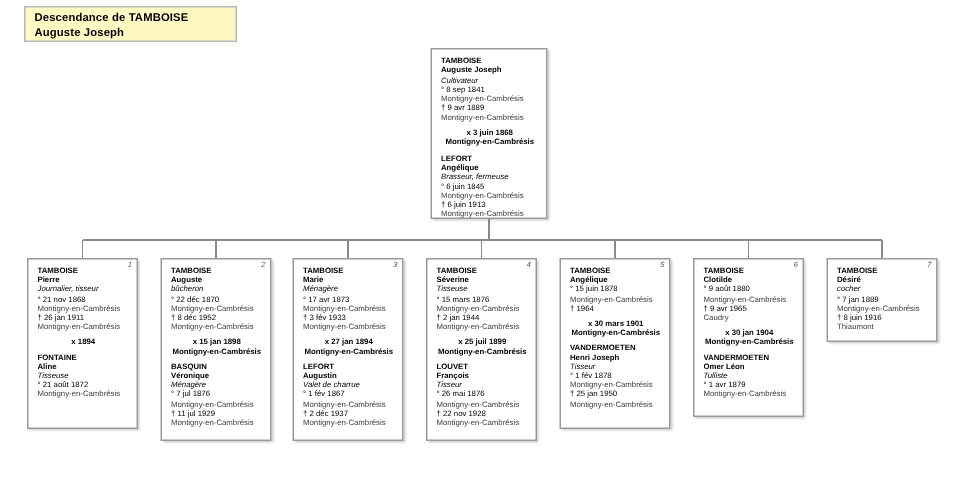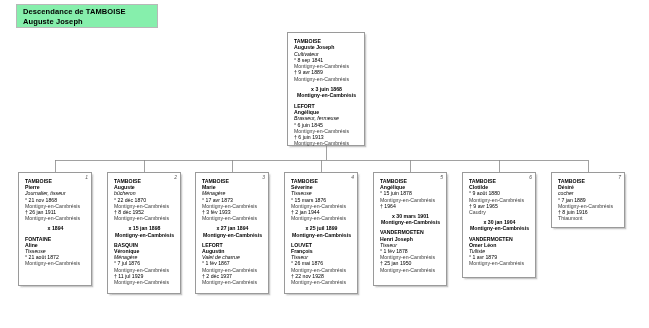--- a/index.html
+++ b/index.html
@@ -17,21 +17,21 @@
   }
 
   
   #title-box {
     position: absolute;
     left: 16px;
     top: 4px;
     width: 142px;
     height: 24px;
     border: 1px solid #b8b8b8;
-    background: #86efac;
+    background: #fef9c3;
     box-sizing: border-box;
     padding: 2px 14px 0 6px;
   }
   #title-box .tline {
     font-size: 7.5px;
     font-weight: bold;
     line-height: 10px;
     letter-spacing: 0.1px;
     white-space: nowrap;
   }

